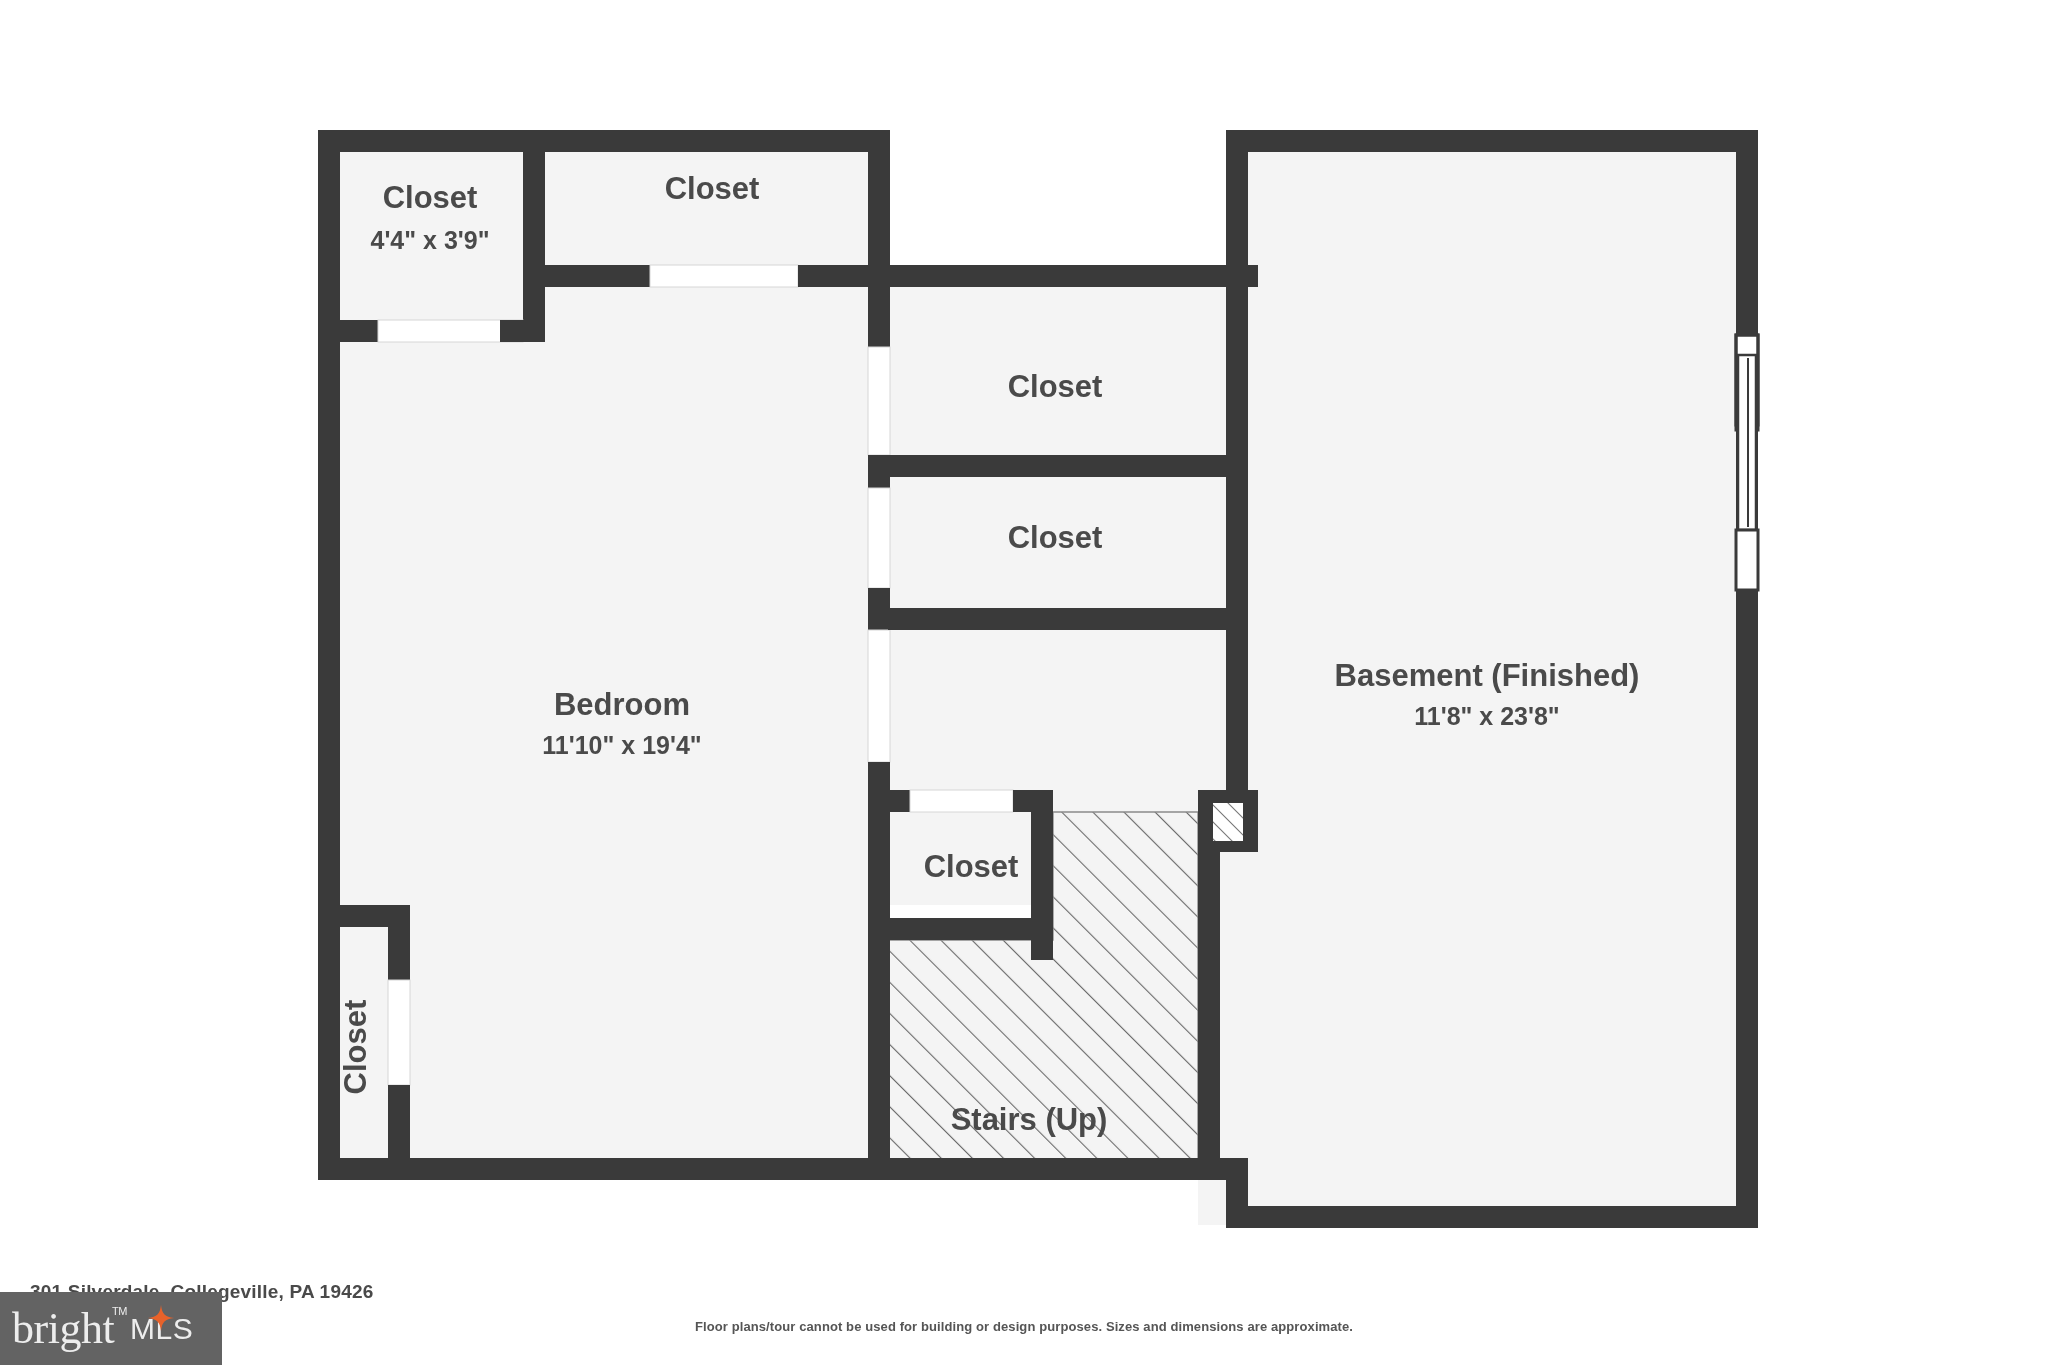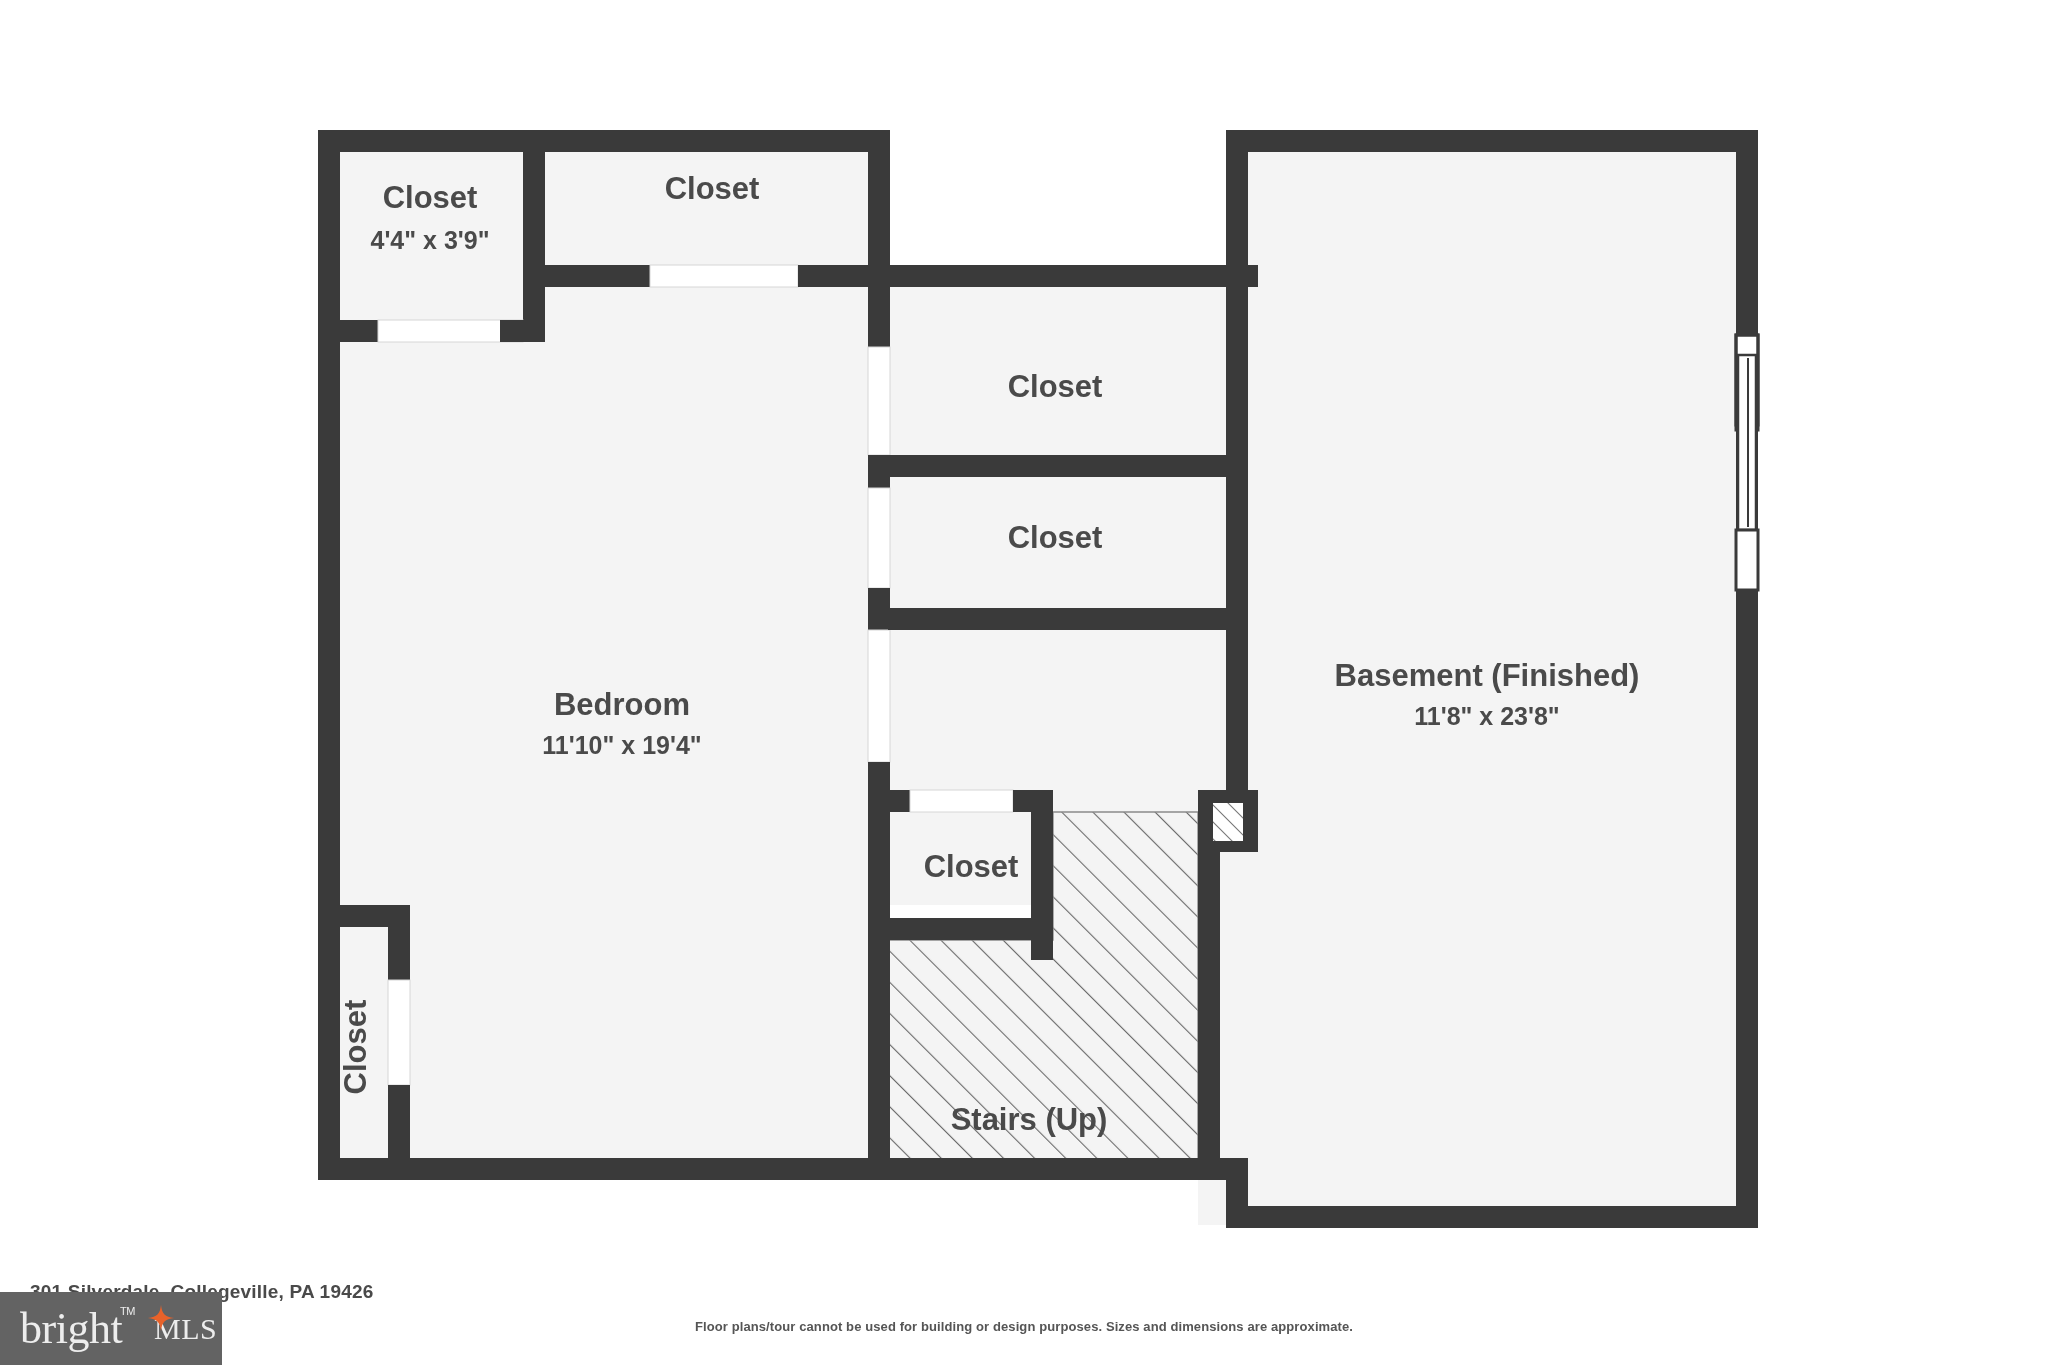--- a/index.html
+++ b/index.html
@@ -71,44 +71,44 @@
   }
   .mls-badge {
     position: absolute;
     left: 0;
     top: 1292px;
     width: 222px;
     height: 73px;
     background: #636363;
     display: flex;
     align-items: center;
-    padding-left: 20px;
+    padding-left: 12px;
     box-sizing: border-box;
   }
   .mls-wordmark {
     position: relative;
     font-family: "Liberation Serif", serif;
     font-size: 44px;
     color: #ededed;
     line-height: 1;
     letter-spacing: -0.5px;
   }
   .mls-wordmark .tm {
     font-family: "Liberation Sans", sans-serif;
     font-size: 11px;
     vertical-align: super;
     position: relative;
     top: -12px;
     left: -2px;
   }
   .mls-suffix {
-    font-family: Liberation Serif, serif;
+    font-family: Liberation Sans, sans-serif;
     font-size: 30px;
     color: #ededed;
-    margin-left: 17px;
+    margin-left: 1px;
     letter-spacing: 0.5px;
   }
   .mls-spark {
     position: absolute;
     left: 148px;
     top: 13px;
     width: 26px;
     height: 26px;
     pointer-events: none;
   }

